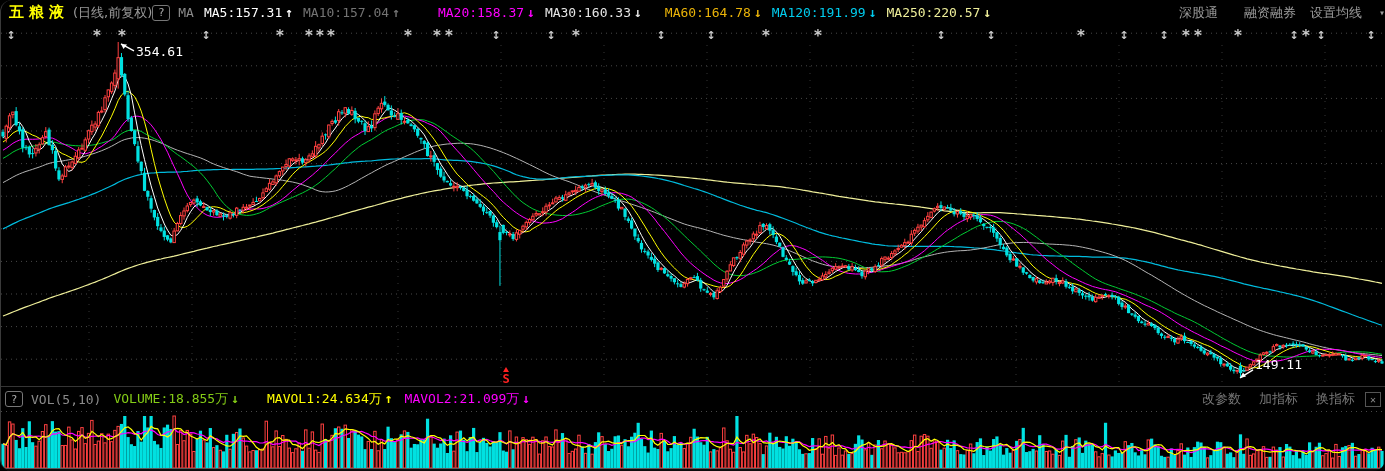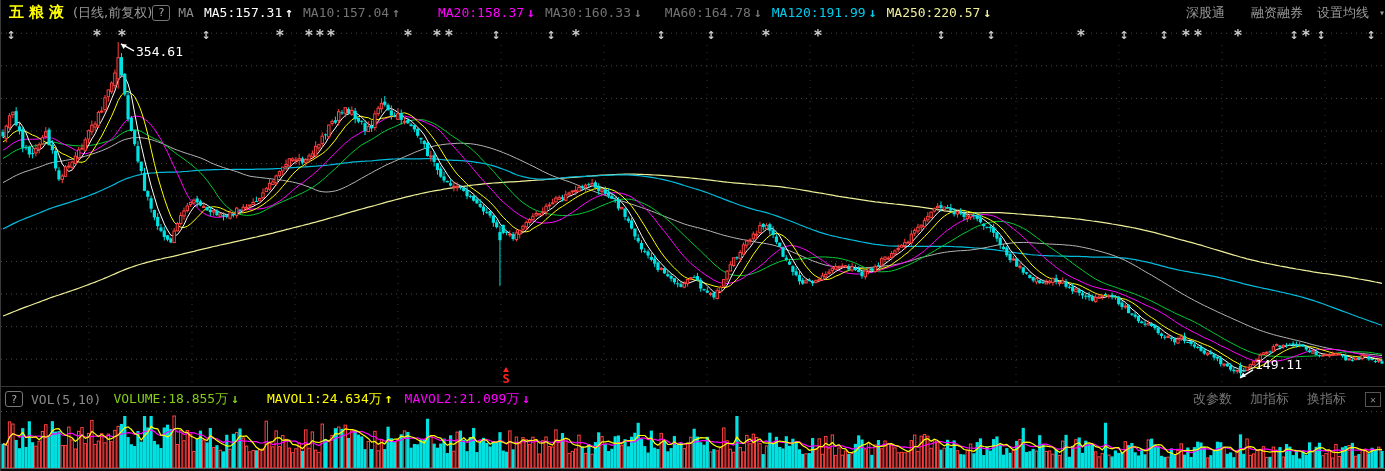--- a/index.html
+++ b/index.html
@@ -1,35 +1,35 @@
 <!DOCTYPE html>
 <html><head>
 <meta charset="utf-8">
 <style>
   html,body{margin:0;padding:0;background:#000;}
   .app{position:relative;width:1385px;height:471px;background:#000;overflow:hidden;
-       font-family:"DejaVu Sans Mono","Liberation Mono",monospace;border-left:1px solid #3a3a3a;box-sizing:border-box;}
+       font-family:"DejaVu Sans Mono","Liberation Mono",monospace;border-left:1px solid #3a3a3a;box-sizing:border-box;border-radius:12px;}
   .bar{display:flex;align-items:center;white-space:nowrap;}
   .topbar{height:25px;padding-left:8px;font-size:13px;}
   .title{color:#ffff00;font-size:15px;font-weight:bold;letter-spacing:5px;margin-right:4px;font-family:"DejaVu Sans",sans-serif;}
   .subtitle{color:#9a9a9a;font-size:13px;font-family:"DejaVu Sans",sans-serif;}
   .qbox{display:inline-flex;align-items:center;justify-content:center;width:16px;height:14px;
         border:1px solid #777;border-radius:3px;color:#aaa;font-size:11px;margin-right:8px;cursor:pointer;}
   .maword{color:#8a8a8a;margin-right:10px;}
   .ma-item{margin-right:10px;font-size:13px;}
   .arrow{font-weight:bold;margin-left:3px;}
   .spacer{flex:1;}
   .toplinks{display:flex;gap:26px;margin-right:14px;color:#9a9a9a;font-size:13px;font-family:"DejaVu Sans",sans-serif;}
   .toplinks span{cursor:pointer;}
   .dd-arrow{color:#9a9a9a;margin-left:4px;font-size:10px;}
   .chart-main{position:relative;width:1385px;height:361px;border-bottom:1px solid #353535;box-sizing:content-box;}
   .volbar{height:24px;border-bottom:0;padding-left:4px;font-size:13px;}
   .volword{color:#8a8a8a;margin-right:12px;}
   .vol-item{margin-right:12px;font-size:13px;}
-  .actions{display:flex;gap:18px;color:#777;font-size:13px;margin-right:19px;font-family:"DejaVu Sans",sans-serif;}
+  .actions{display:flex;gap:18px;color:#777;font-size:13px;margin-right:10px;font-family:"DejaVu Sans",sans-serif;}
   .actions span{cursor:pointer;}
   .xbox{display:inline-flex;align-items:center;justify-content:center;width:14px;height:13px;border:1px solid #555;
         color:#888;font-size:10px;margin-right:4px;cursor:pointer;}
   .chart-vol{position:relative;width:1385px;height:57px;}
   .bottom-border{height:4px;border-top:1px solid #5a5a5a;background:#0a0a0a;}
   svg{display:block;}
 </style>
 </head>
 <body>
 
@@ -38,32 +38,32 @@
   <div class="bar topbar">
     <span class="title">五粮液</span>
     <span class="subtitle">(日线,前复权)</span>
     <span class="qbox">?</span>
     <span class="maword">MA</span>
     <span class="bar">
 
     <span class="ma-item" style="color: rgb(255, 255, 255);"><span>MA5:157.31</span><span class="arrow">↑</span></span>
         <span class="ma-item" style="color: #737373;"><span>MA10:157.04</span><span class="arrow">↑</span></span>
         <span class="ma-item" style="color: rgb(255, 0, 255); margin-left: 28px;"><span>MA20:158.37</span><span class="arrow">↓</span></span>
-        <span class="ma-item" style="color: #737373;"><span>MA30:160.33</span><span class="arrow">↓</span></span>
-        <span class="ma-item" style="color: #737373; padding-left: 13px;"><span>MA60:164.78</span><span class="arrow">↓</span></span>
+        <span class="ma-item" style="color: #e5e5e5;"><span>MA30:160.33</span><span class="arrow">↓</span></span>
+        <span class="ma-item" style="color: #eab308; padding-left: 13px;"><span>MA60:164.78</span><span class="arrow">↓</span></span>
         <span class="ma-item" style="color: rgb(0, 204, 238);"><span>MA120:191.99</span><span class="arrow">↓</span></span>
         <span class="ma-item" style="color: rgb(238, 238, 153);"><span>MA250:220.57</span><span class="arrow">↓</span></span>
       </span>
     <span class="spacer"></span>
     <span class="toplinks">
 
     <span>深股通</span>
         <span>融资融券</span>
       </span>
-    <span class="toplinks" style="margin-right:6px;">
+    <span class="toplinks" style="margin-right:13px;">
       <span>设置均线</span>
     </span>
     <span class="dd-arrow">▾</span>
   </div>
 
   <div class="chart-main">
     <svg id="main-svg" width="1385" height="361">
         <line x1="0" y1="8.2" x2="1385" y2="8.2" stroke="#484848" stroke-width="1" stroke-dasharray="1 4"></line>
         <line x1="0" y1="40.8" x2="1385" y2="40.8" stroke="#484848" stroke-width="1" stroke-dasharray="1 4"></line>
         <line x1="0" y1="73.4" x2="1385" y2="73.4" stroke="#484848" stroke-width="1" stroke-dasharray="1 4"></line>

